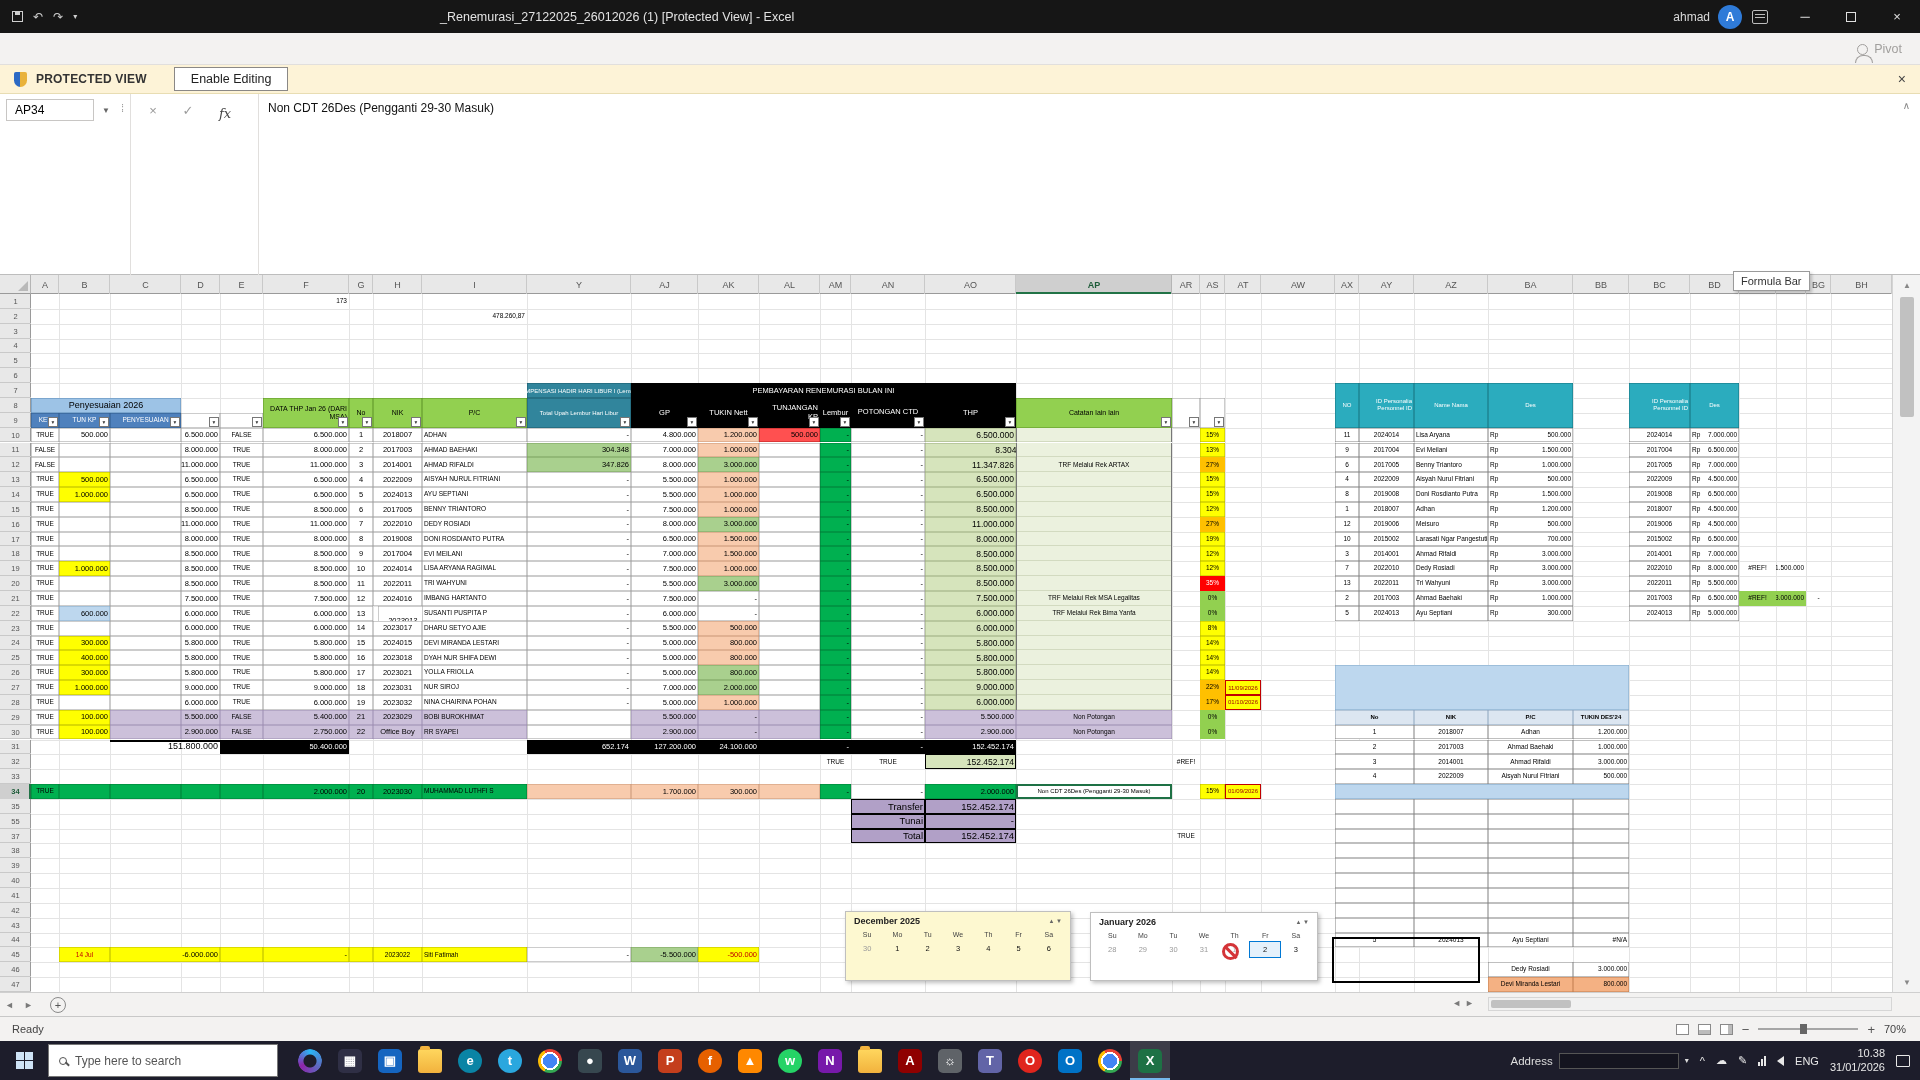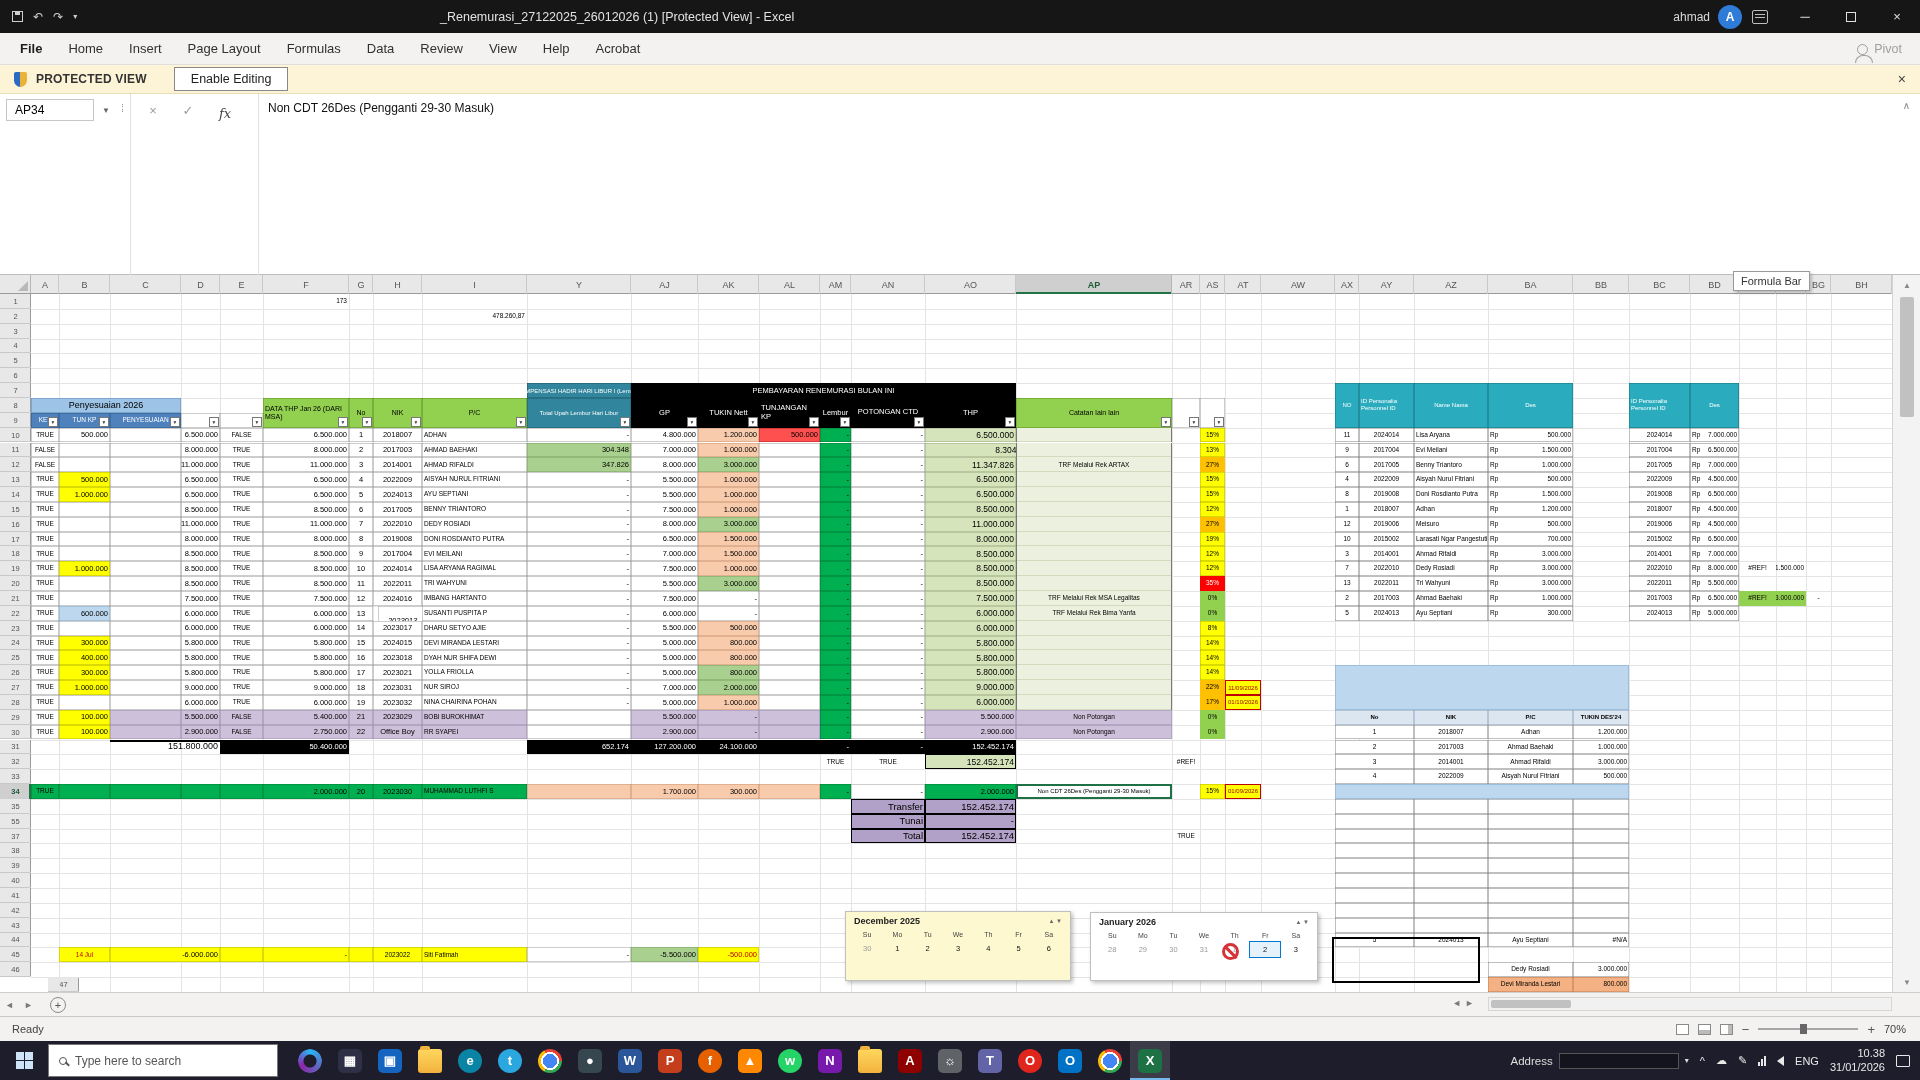--- a/index.html
+++ b/index.html
@@ -87,21 +87,21 @@
 .bgr{background:#00b050;box-shadow:inset 0 0 0 0.5px #007a36}
 .yel{background:#ffff00;box-shadow:inset 0 0 0 0.5px #b5b500}
 .blu{background:#bdd7ee;box-shadow:inset 0 0 0 0.5px #85a9c6}
 .redc{background:#ff5050;box-shadow:inset 0 0 0 0.5px #b52020}
 .org{background:#ffc000}
 .redp{background:#ff0000;color:#fff}
 .grnp{background:#92d050}
 .dty{background:#ffff00;color:#9c0006;box-shadow:inset 0 0 0 1px #c00000;font-size:6px}
 .sel{background:#fff;box-shadow:inset 0 0 0 2px #1e7145;font-size:6px}
 .red{color:#c00000}
-.wrap{white-space:normal;text-align:left;line-height:1.15}
+.wrap{white-space:normal;text-align:right;line-height:1.15}
 .topbar{box-shadow:inset 0 2px 0 #000}
 .bdr{box-shadow:inset 0 0 0 1px #000}
 .bandblue{background:#bdd7ee;box-shadow:inset 0 0 0 0.5px #7fa6c6}
 .bth{background:#dce6f1;box-shadow:inset 0 0 0 0.5px #8aa3bd;font-size:6px;font-weight:bold}
 .orangec{background:#f4b183;box-shadow:inset 0 0 0 0.5px #c07c4e}
 .flt::after{content:"▾";position:absolute;right:1px;bottom:1px;width:8px;height:8px;background:#fff;border:0.5px solid #777;color:#333;font-size:5.5px;line-height:8px;text-align:center}
 
 
 .shape-rect{position:absolute;left:1332px;top:662px;width:148px;height:46px;border:2px solid #000;z-index:6}
 .blocked{position:absolute;left:1222px;top:668px;width:17px;height:17px;border:3px solid #d43438;border-radius:50%;background:rgba(255,255,255,.65);z-index:9}
@@ -183,32 +183,20 @@
     <span class="ribopt"></span>
     <div class="wbtn">─</div>
     <div class="wbtn">
         <span class="rest"></span>
       </div>
     <div class="wbtn close">×</div>
   </div>
 </div>
 
 <div class="ribbon">
-  <div id="ribbon-tabs" style="display:flex">
-      <div class="rtab filetab">File</div>
-      <div class="rtab">Home</div>
-      <div class="rtab">Insert</div>
-      <div class="rtab">Page Layout</div>
-      <div class="rtab">Formulas</div>
-      <div class="rtab">Data</div>
-      <div class="rtab">Review</div>
-      <div class="rtab">View</div>
-      <div class="rtab">Help</div>
-      <div class="rtab">Acrobat</div>
-    </div>
   <div class="share">
     <span class="pers"></span>
     <span>Pivot</span>
   </div>
 </div>
 
 <div class="pvbar">
   <span class="shield"></span>
   <span class="pvlabel">PROTECTED VIEW</span>
   <button class="pvbtn">Enable Editing</button>
@@ -303,21 +291,21 @@
     <div class="rn" style="top: 553.6px; height: 14.85px;">37</div>
     <div class="rn" style="top: 568.45px; height: 14.85px;">38</div>
     <div class="rn" style="top: 583.3px; height: 14.85px;">39</div>
     <div class="rn" style="top: 598.15px; height: 14.85px;">40</div>
     <div class="rn" style="top: 613px; height: 14.85px;">41</div>
     <div class="rn" style="top: 627.85px; height: 14.85px;">42</div>
     <div class="rn" style="top: 642.7px; height: 14.85px;">43</div>
     <div class="rn" style="top: 657.55px; height: 14.85px;">44</div>
     <div class="rn" style="top: 672.4px; height: 14.85px;">45</div>
     <div class="rn" style="top: 687.25px; height: 14.85px;">46</div>
-    <div class="rn" style="top: 702.1px; height: 14.85px; margin-left: 48px;">47</div>
+    <div class="rn" style="top: 702.1px; height: 14.85px;">47</div>
     <div class="vl" style="left: 59px;"></div>
     <div class="vl" style="left: 110px;"></div>
     <div class="vl" style="left: 181px;"></div>
     <div class="vl" style="left: 220px;"></div>
     <div class="vl" style="left: 263px;"></div>
     <div class="vl" style="left: 349px;"></div>
     <div class="vl" style="left: 373px;"></div>
     <div class="vl" style="left: 422px;"></div>
     <div class="vl" style="left: 527px;"></div>
     <div class="vl" style="left: 631px;"></div>

